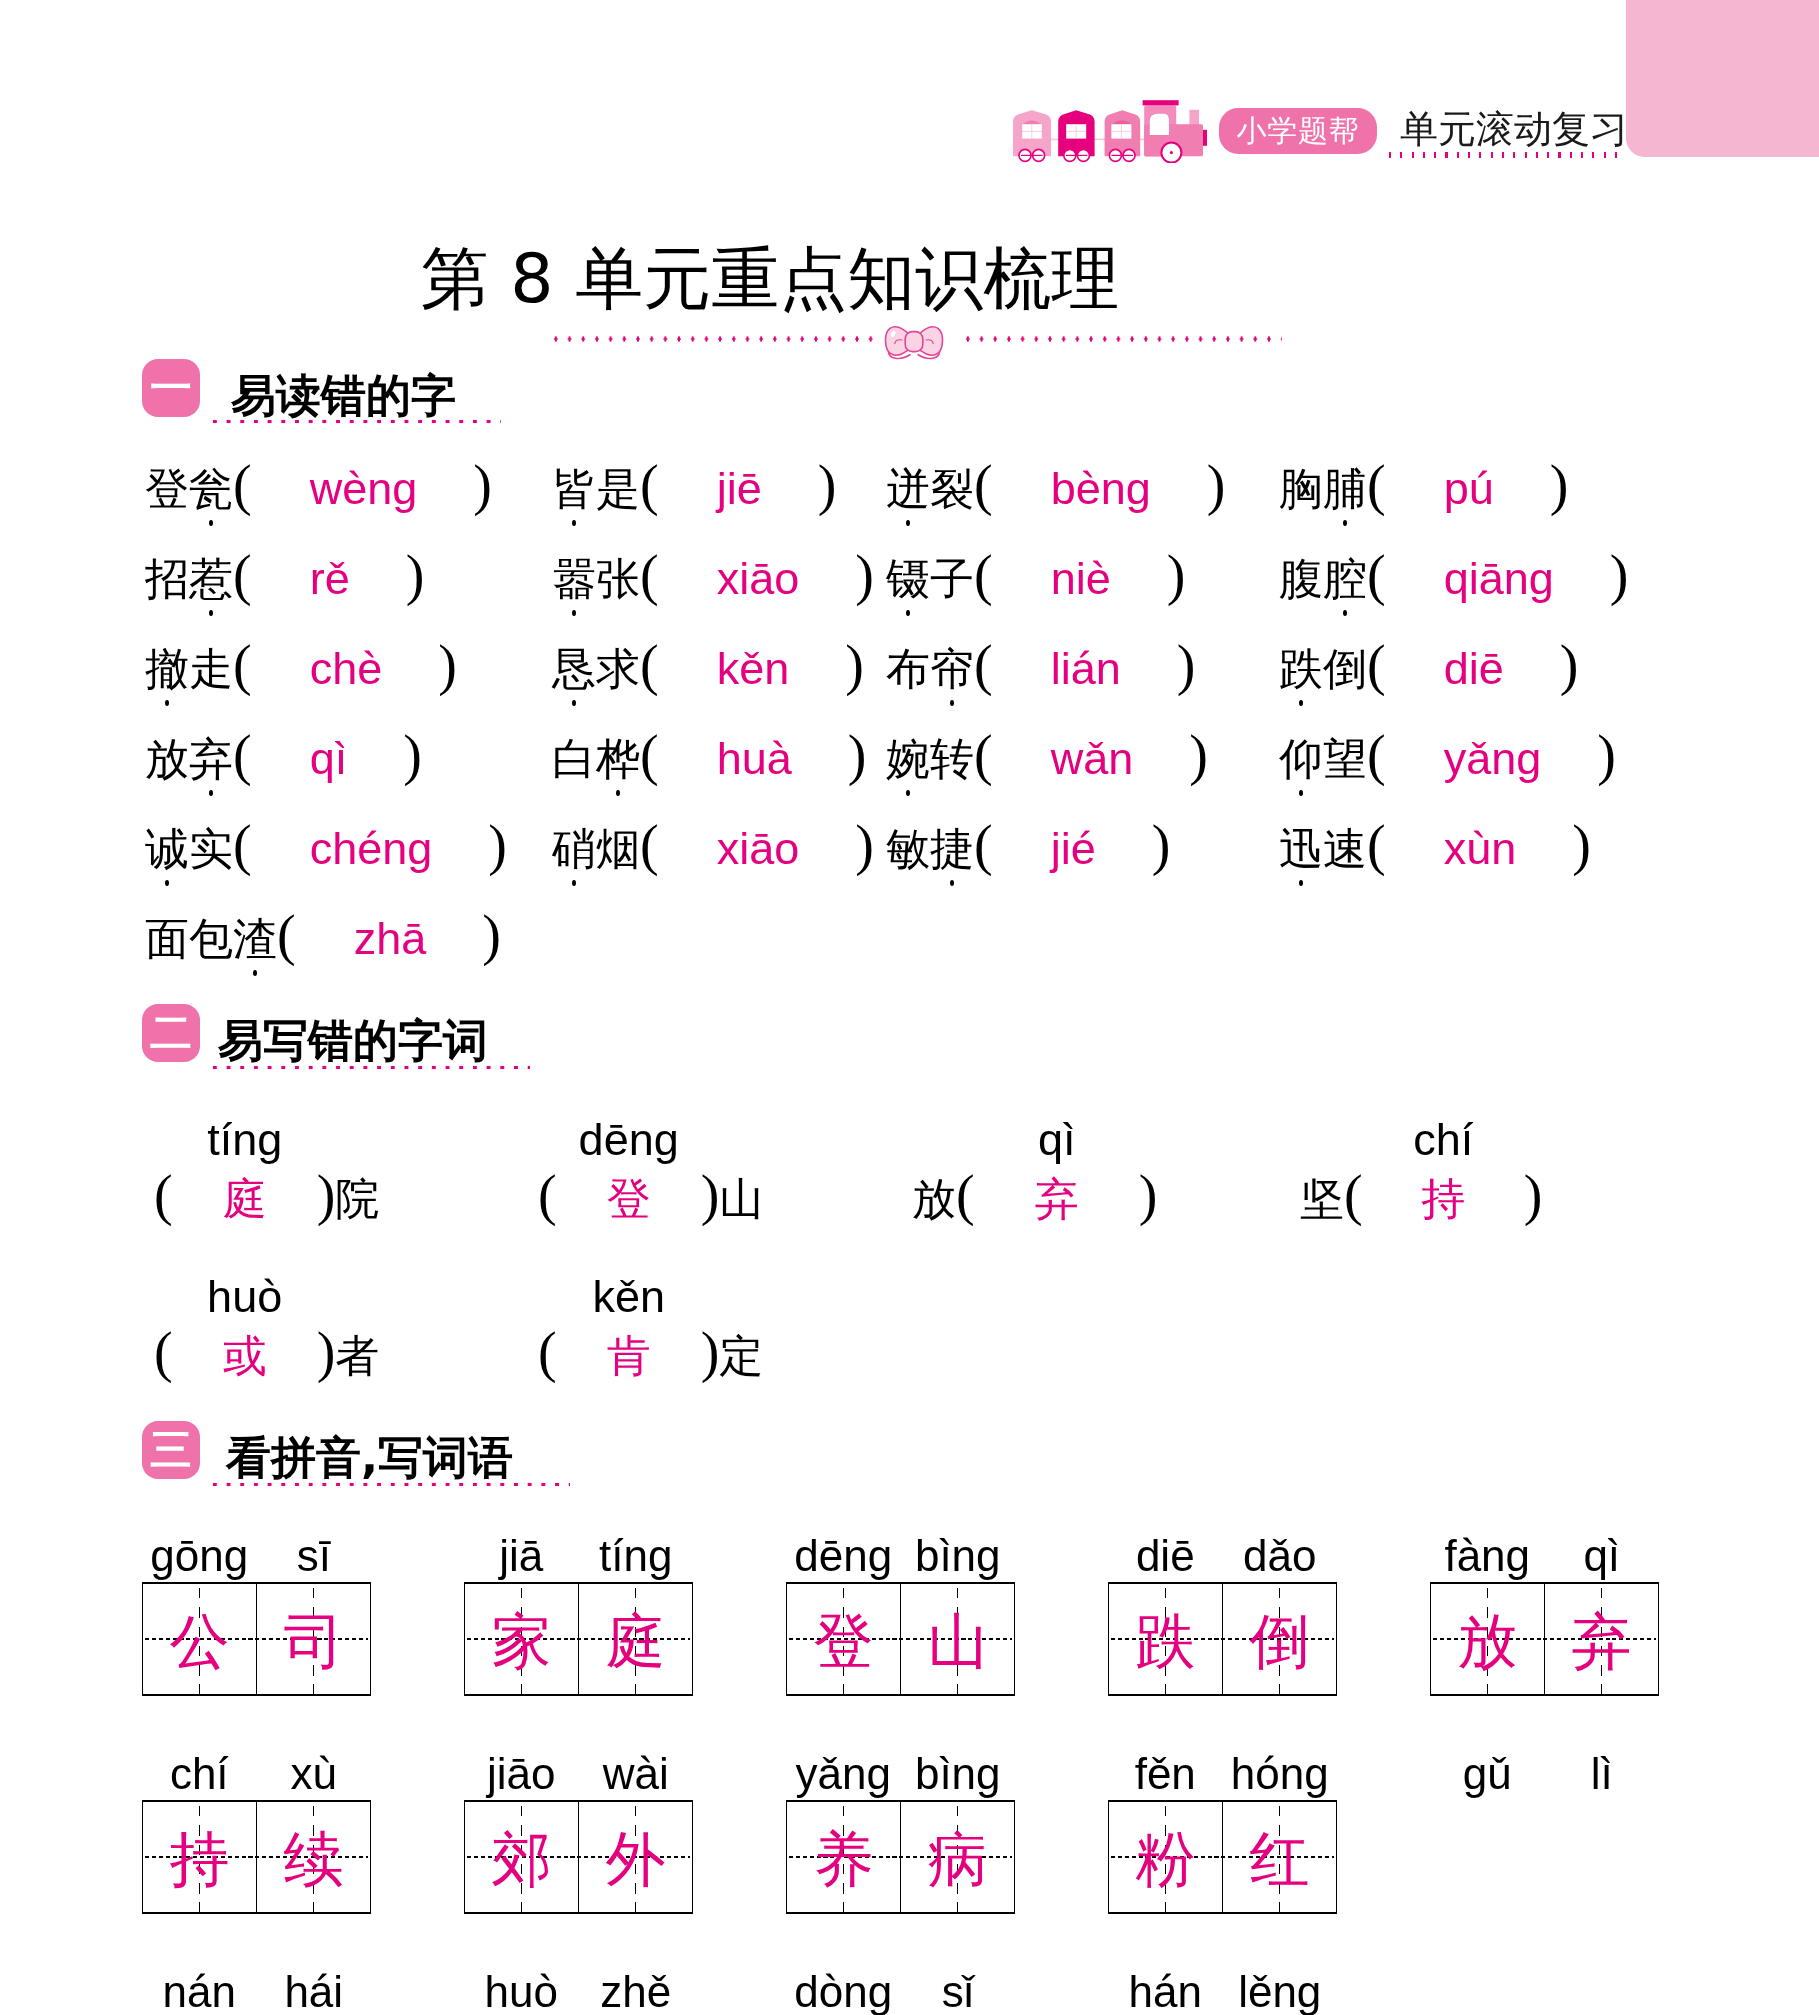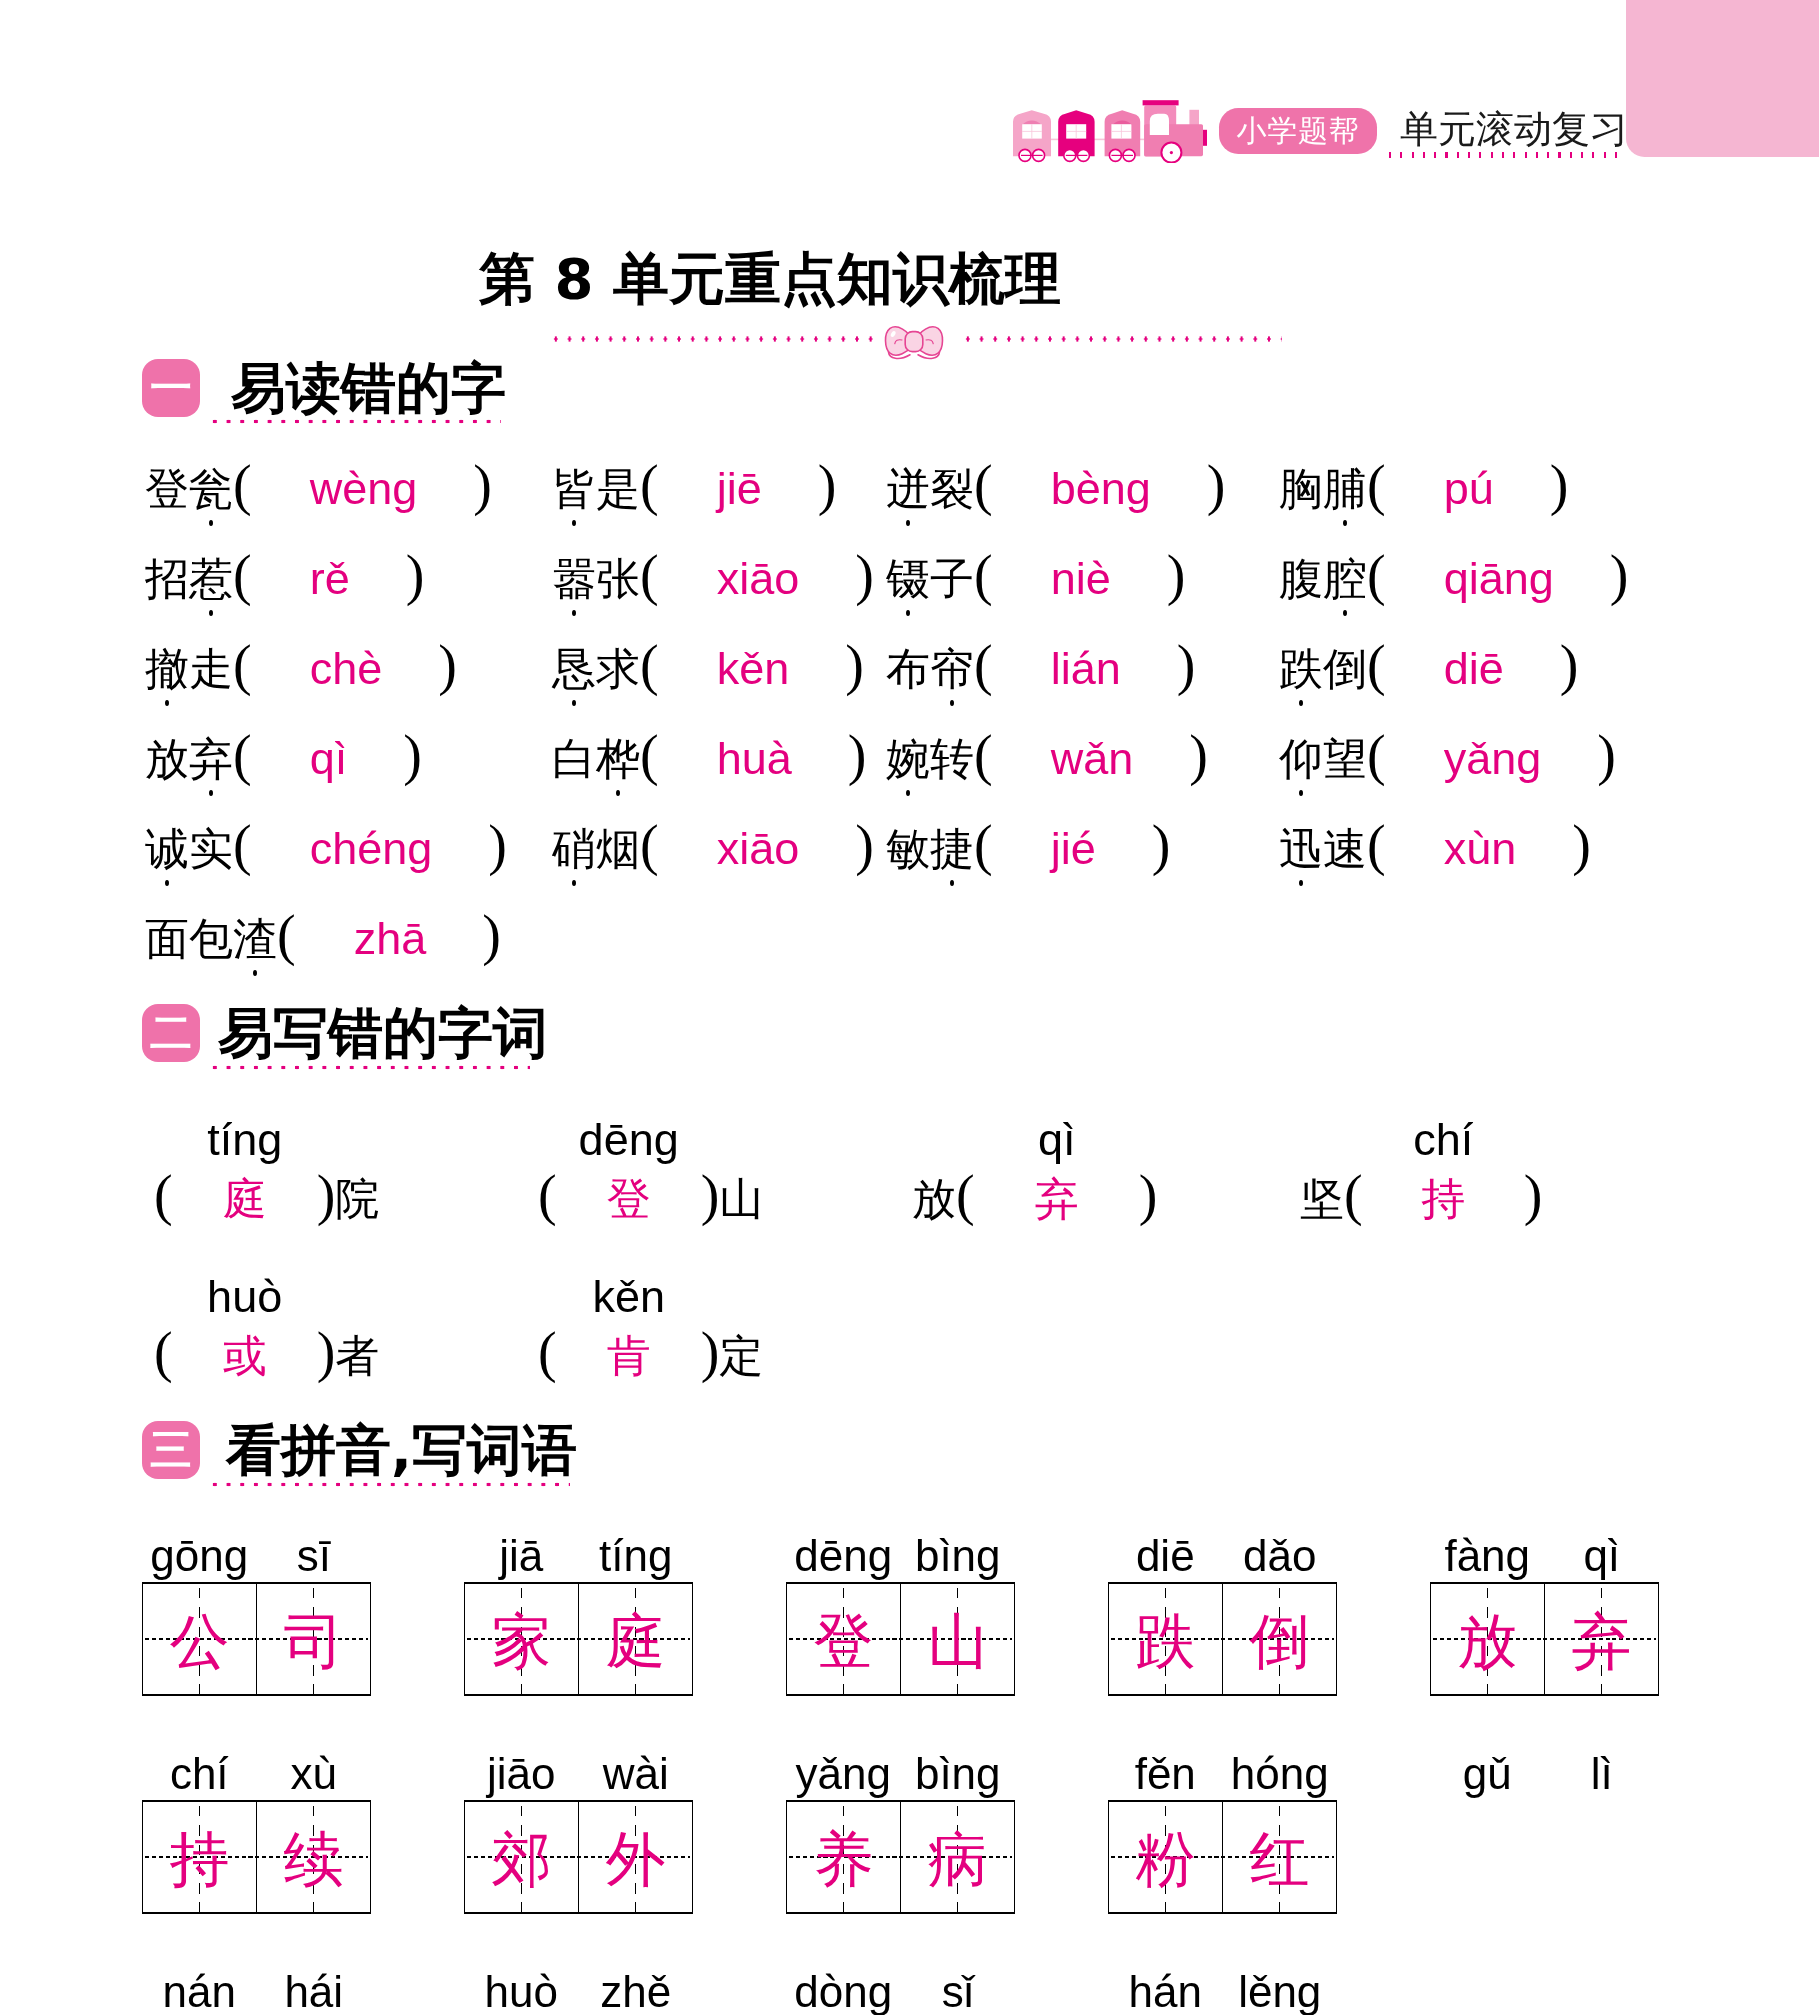--- a/index.html
+++ b/index.html
@@ -7,30 +7,30 @@
 .abs{position:absolute;}
 
 
 .top-tab{left:1626px;top:0;width:194px;height:157px;background:#F5B6D2;border-bottom-left-radius:18.5px;}
 .train{left:1008px;top:97px;width:202px;height:66px;}
 .brand-badge{left:1219px;top:108px;width:158px;height:46px;border-radius:19.3px;background:#EF73AA;color:#fff;font-size:30px;line-height:46px;text-align:center;letter-spacing:0.8px;white-space:nowrap;font-family:"DejaVu Sans",sans-serif;}
 .series-label{left:1400px;top:109px;font-size:38px;line-height:40px;white-space:nowrap;color:#1a1a1a;font-family:"DejaVu Sans",sans-serif;}
 .series-dots{left:1389px;top:152px;width:228px;height:5.6px;background:repeating-linear-gradient(to right,#E4007F 0 2px,transparent 2px 11.3px);}
 
 
-.page-title{left:0;top:249px;width:1540px;text-align:center;font-size:56px;line-height:60px;font-weight:bold;white-space:nowrap;font-family:"DejaVu Sans",sans-serif;}
+.page-title{left:0;top:249px;width:1540px;text-align:center;font-size:68px;line-height:60px;font-weight:normal;white-space:nowrap;font-family:"DejaVu Sans",sans-serif;}
 .title-dots{top:336px;height:6.4px;background-image:radial-gradient(ellipse 1.6px 3px at 50% 50%,#E4007F 90%,transparent 100%);background-size:13.7px 6.4px;background-repeat:repeat-x;}
 .title-dots.left{left:549px;width:324px;}
 .title-dots.right{left:961px;width:321px;}
 .bow{left:881px;top:322px;width:66px;height:40px;}
 
 
 .sec-head{position:absolute;left:142px;width:484px;height:69px;}
 .sec-num{position:absolute;left:0;top:0;width:58px;height:58px;border-radius:16px;background:#EF72AA;color:#fff;font-size:42px;font-weight:bold;line-height:58px;text-align:center;font-family:"DejaVu Sans",sans-serif;}
-.sec-title{position:absolute;top:0;font-size:55px;line-height:58px;font-weight:bold;white-space:nowrap;font-family:"DejaVu Sans",sans-serif;}
+.sec-title{position:absolute;top:8px;font-size:45px;line-height:58px;font-weight:bold;white-space:nowrap;font-family:"DejaVu Sans",sans-serif;}
 .sec-dots{position:absolute;left:66px;height:4.8px;background-image:radial-gradient(circle 2px at 50% 50%,#E4007F 88%,transparent 100%);background-size:13.7px 4.8px;background-repeat:repeat-x;}
 #sec1{top:359px;}  #sec1 .sec-title{left:89px;} #sec1 .sec-dots{top:60px;width:293px;}
 #sec2{top:1004px;} #sec2 .sec-title{left:76px;} #sec2 .sec-dots{top:61px;width:322px;}
 #sec3{top:1421px;} #sec3 .sec-title{left:84px;} #sec3 .sec-dots{top:61px;width:362px;}
 
 
 .ch{position:relative;display:inline-block;font-size:44px;line-height:44px;font-family:"Liberation Serif","DejaVu Serif",serif;}
 .paren{font-family:"Liberation Serif","DejaVu Serif",serif;font-size:56px;line-height:44px;font-weight:normal;}
 .emph-dot{position:absolute;left:50%;top:52px;width:4.4px;height:6.4px;margin-left:-2.2px;background:#000;border-radius:50%;}
 

